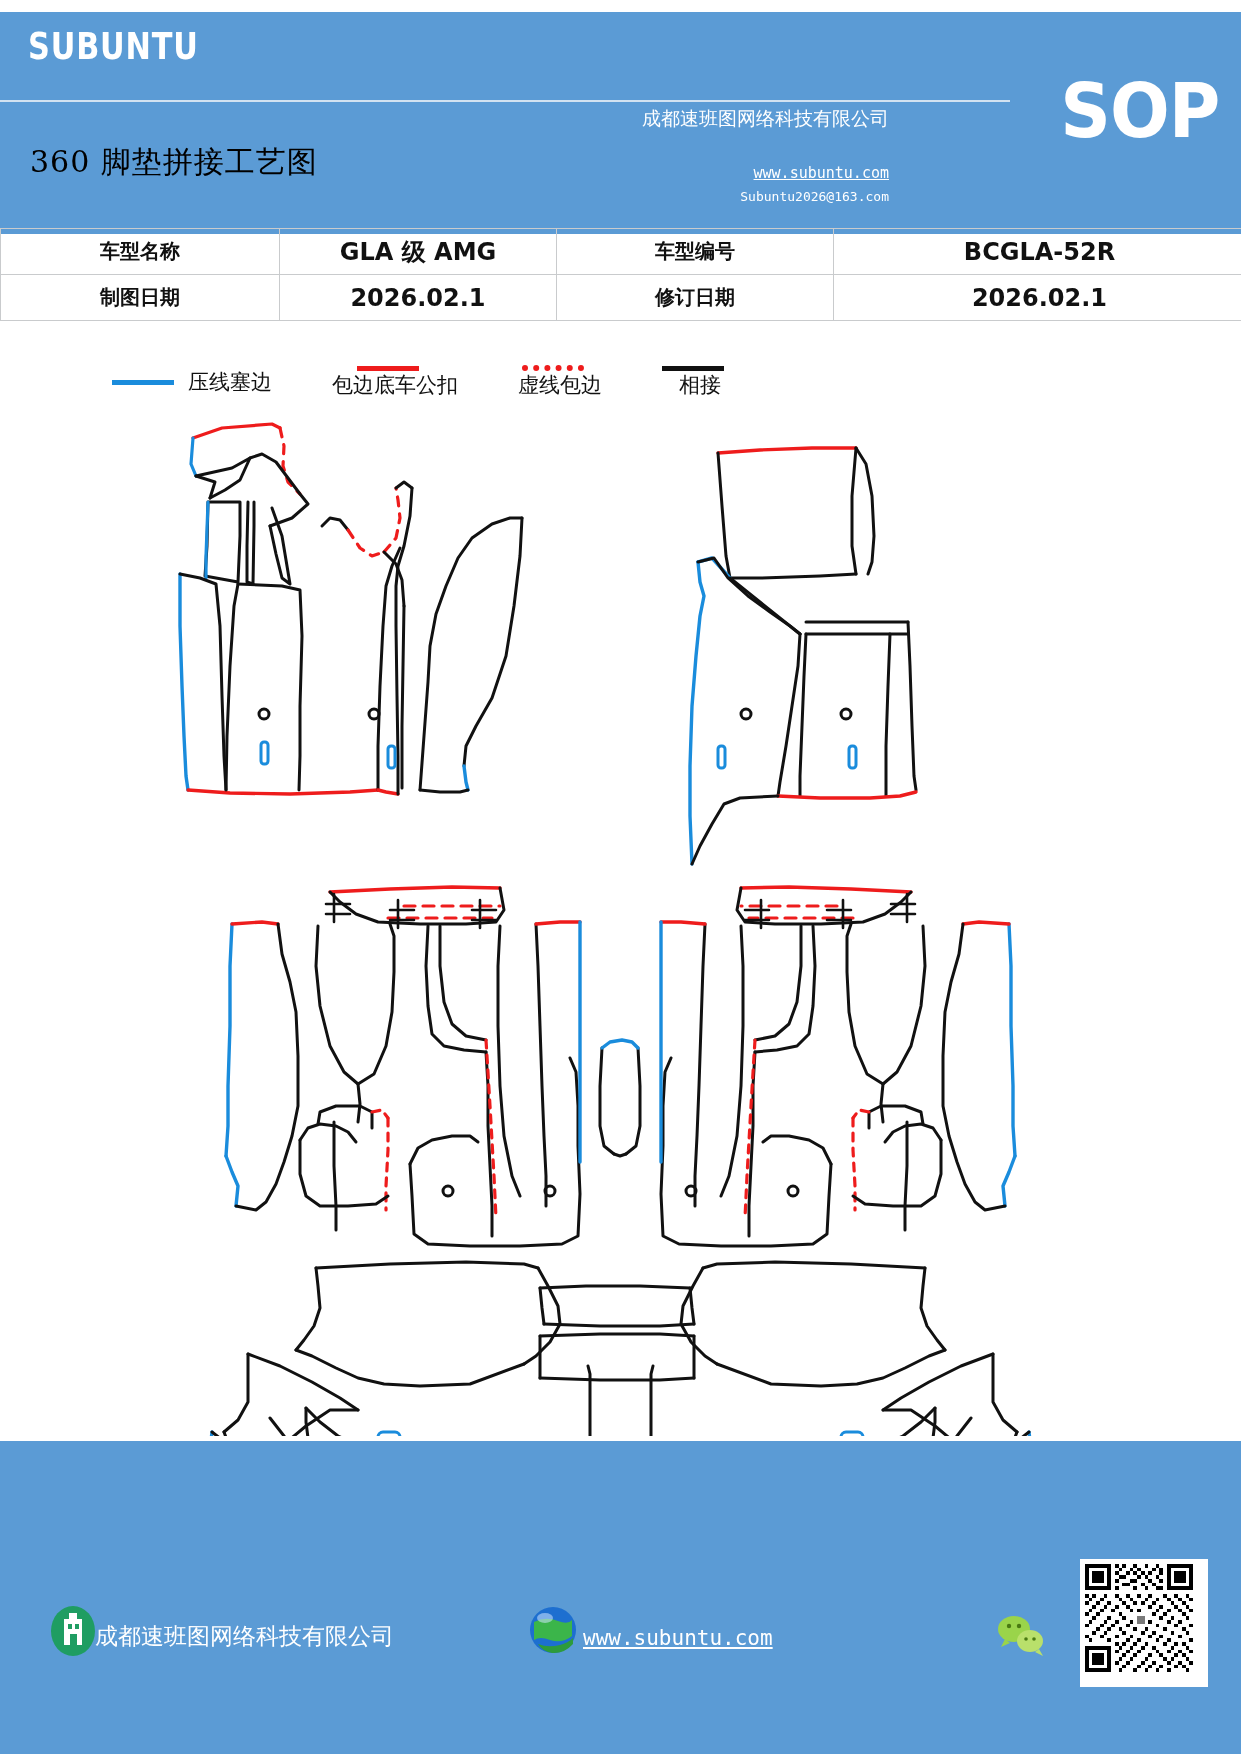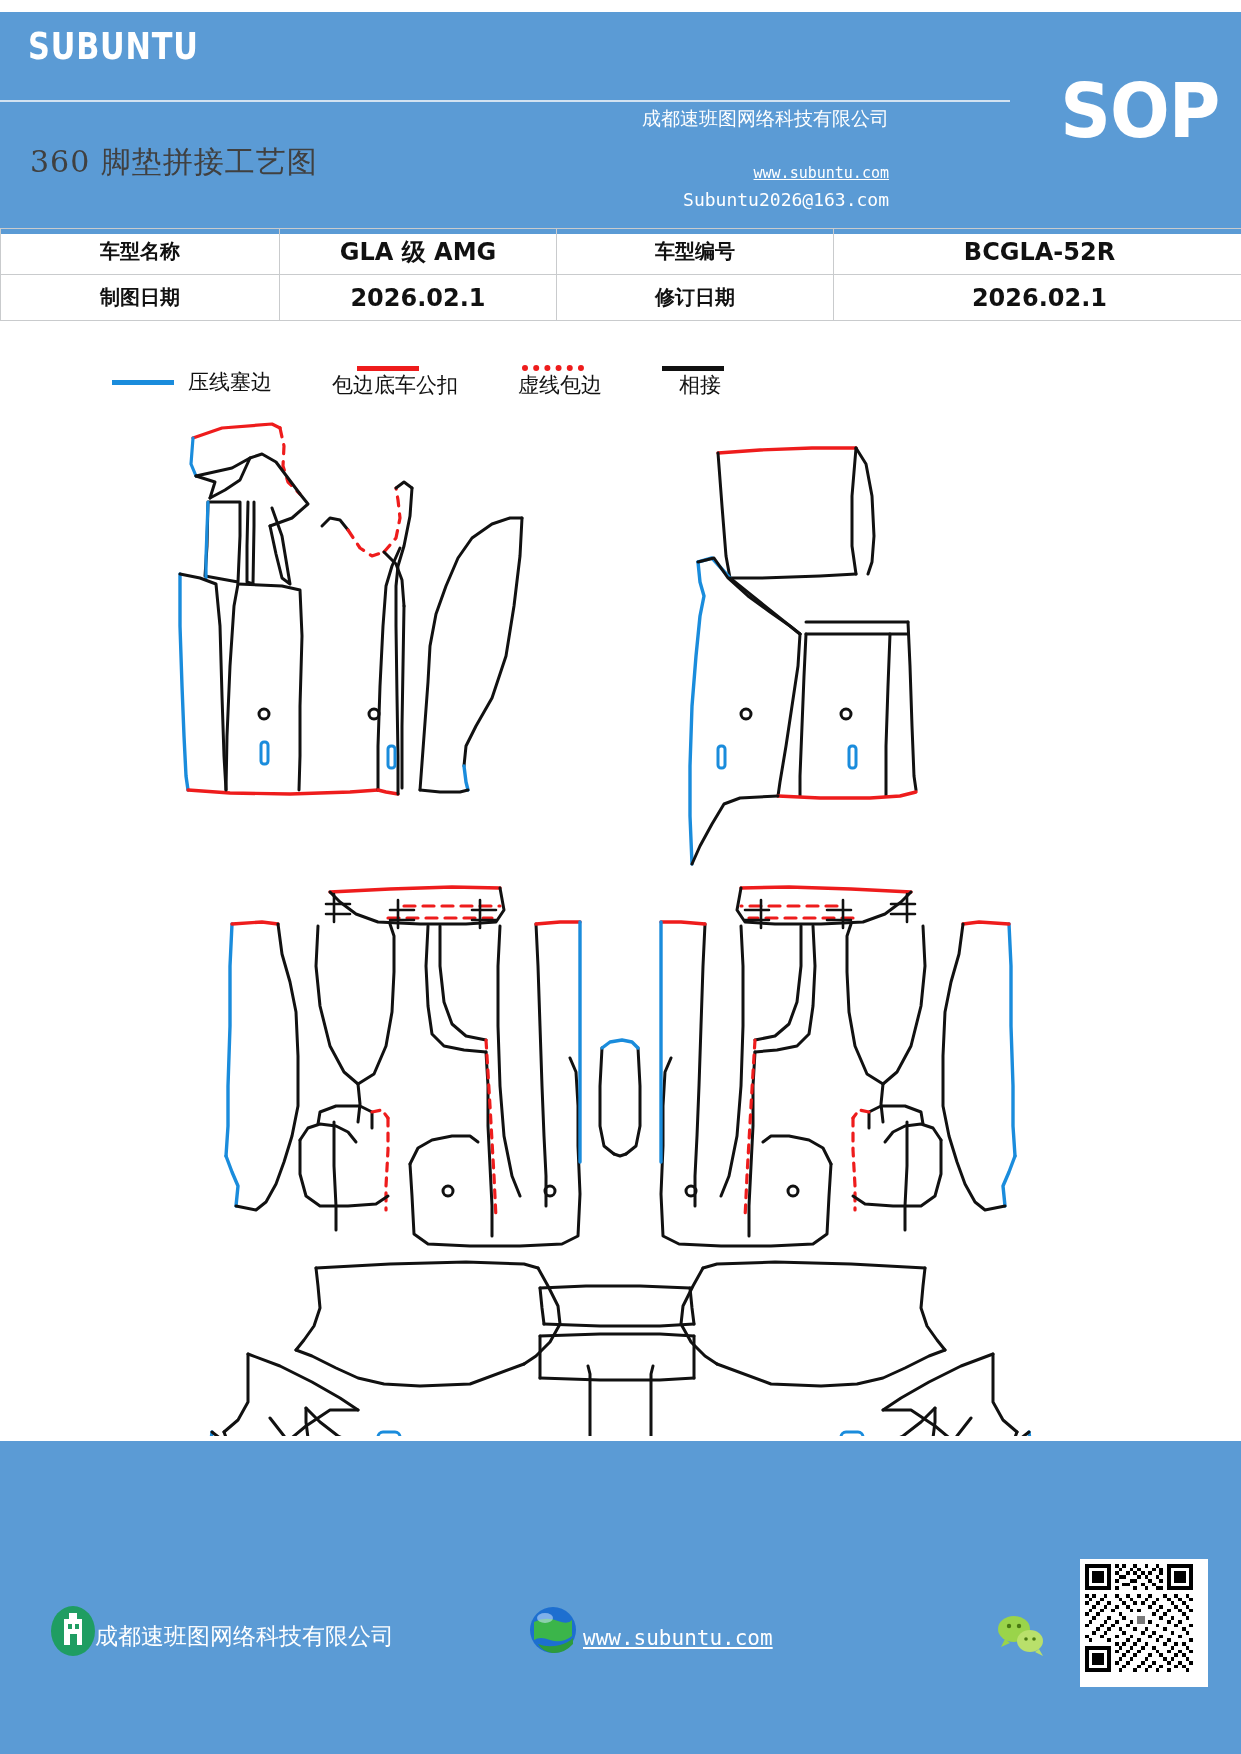--- a/index.html
+++ b/index.html
@@ -45,21 +45,21 @@
     top: 88px;
     width: 1010px;
     height: 2px;
     background: #e8eef6;
     opacity: .85;
   }
   .doc-title {
     position: absolute;
     left: 30px;
     top: 130px;
-    color: #404040;
+    color: #000000;
     font-size: 30px;
     font-family: "DejaVu Serif", serif;
     letter-spacing: 1px;
     white-space: nowrap;
   }
   .company-name-hdr {
     position: absolute;
     right: 352px;
     top: 94px;
     color: #ffffff;
@@ -75,21 +75,21 @@
     font-size: 15px;
     font-family: "DejaVu Sans Mono", monospace;
     text-decoration: underline;
     white-space: nowrap;
   }
   .hdr-mail {
     position: absolute;
     right: 352px;
     top: 177px;
     color: #ffffff;
-    font-size: 18px;
+    font-size: 13px;
     font-family: "DejaVu Sans Mono", monospace;
     white-space: nowrap;
   }
   .sop-mark {
     position: absolute;
     right: 22px;
     top: 62px;
     color: #ffffff;
     font-family: "DejaVu Sans", sans-serif;
     font-weight: 700;

